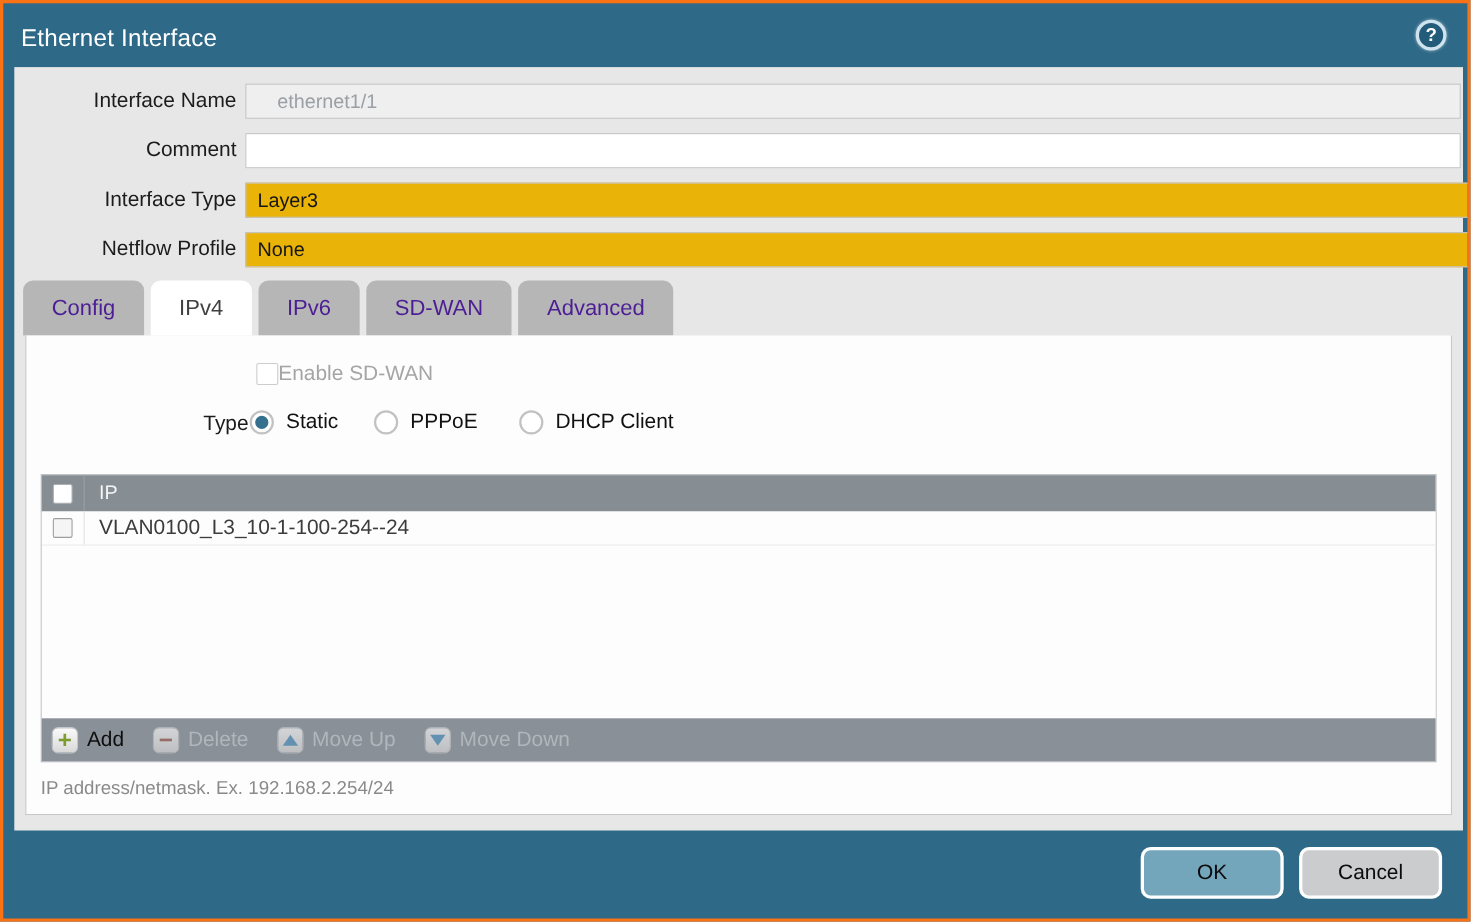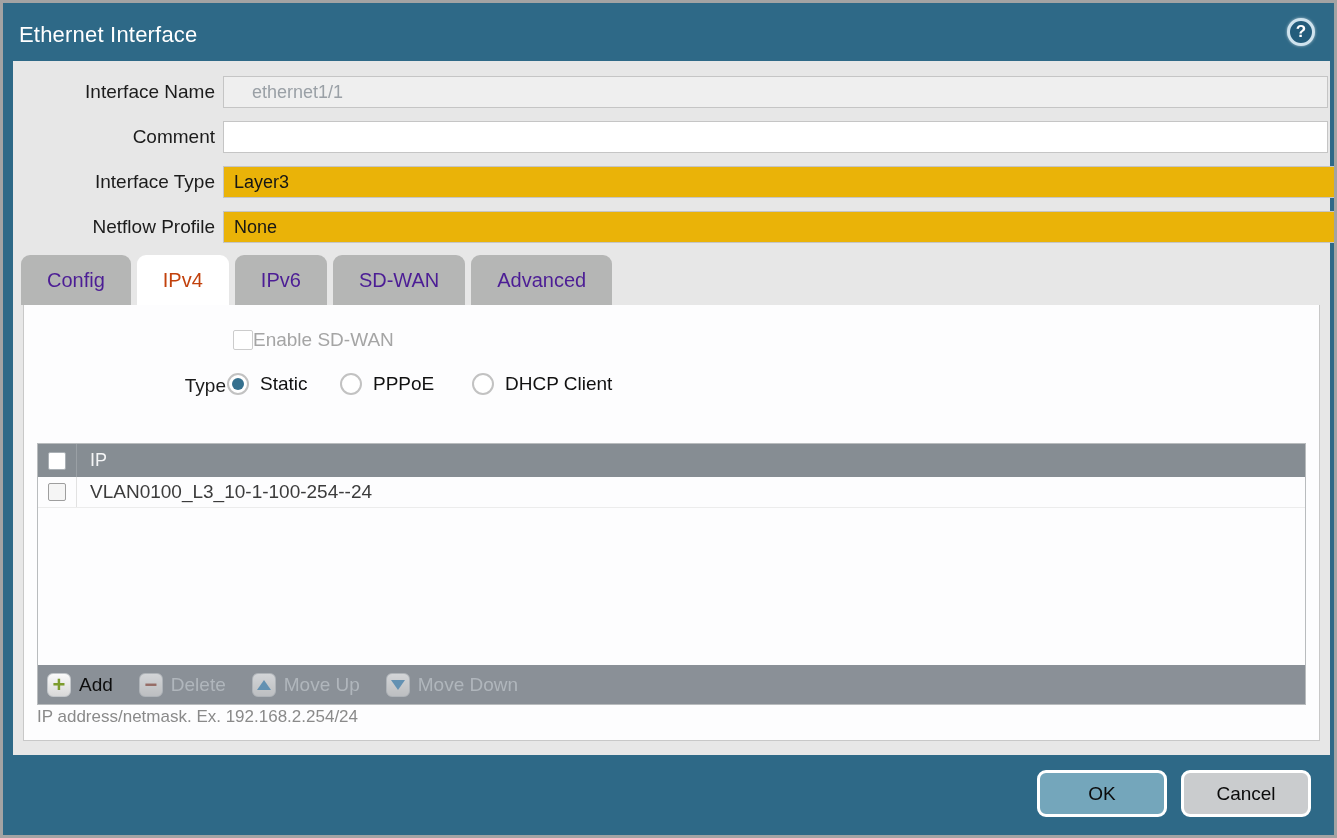--- a/index.html
+++ b/index.html
@@ -1,20 +1,20 @@
 <!DOCTYPE html>
 <html><head>
 <meta charset="utf-8">
 <style>
   * { margin:0; padding:0; box-sizing:border-box; }
   html,body { width:1337px; height:838px; font-family:"Liberation Sans", sans-serif; }
 
   .window {
     position:relative; width:1337px; height:838px;
-    background:#2e6987; border:3px solid #a3a3a3; overflow:hidden;
+    background:#2e6987; border:3px solid #f97316; overflow:hidden;
   }
 
   
   .titlebar { position:absolute; left:3px; top:0; right:3px; height:58px; }
   .title {
     position:absolute; left:13px; top:19px;
     color:#ffffff; font-size:22px; letter-spacing:0.2px;
   }
   .help-btn {
     position:absolute; right:16px; top:15px; width:28px; height:28px;
@@ -61,21 +61,21 @@
     border-top:11px solid #76909f; filter:drop-shadow(0 1px 0 #5a7485);
   }
 
   
   .tabs { position:absolute; left:18px; top:252px; height:50px; display:flex; gap:6px; }
   .tab {
     height:50px; padding:0 26px; background:#b5b6b5;
     border-radius:9px 9px 0 0; display:flex; align-items:center; justify-content:center;
     font-size:20px; color:#4c1d95; cursor:pointer;
   }
-  .tab.active { background:#ffffff; color:#c2410c; }
+  .tab.active { background:#ffffff; color:#404040; }
 
   
   .panel {
     position:absolute; left:20px; top:302px; width:1297px; height:436px;
     background:#fdfdfe; border:1px solid #c8c8c8; border-top:none;
   }
 
   .checkbox {
     width:20px; height:20px; background:#ffffff; border:1px solid #b9b9b9;
     border-radius:2px; display:inline-block; cursor:pointer;
@@ -93,21 +93,21 @@
     width:22px; height:22px; border-radius:50%; background:#ffffff;
     border:2px solid #c2c2c2; position:relative;
   }
   .radio.checked::after {
     content:""; position:absolute; left:3px; top:3px; width:12px; height:12px;
     border-radius:50%; background:#35708e;
   }
   .radio-opt .r-label { font-size:19px; color:#111111; }
 
   
-  .ip-table { position:absolute; left:13px; top:126px; width:1269px; height:262px; border:1px solid #b9bcbe;margin-top:12px; }
+  .ip-table { position:absolute; left:13px; top:126px; width:1269px; height:262px; border:1px solid #b9bcbe; }
   .t-header {
     position:absolute; left:0; top:0; width:100%; height:33px; background:#868d93;
     display:flex; align-items:center;
   }
   .t-header .cb-cell {
     width:39px; display:flex; justify-content:center;
     border-right:1px solid #9aa0a5; height:100%; align-items:center;
   }
   .t-header .checkbox { width:18px; height:18px; border-color:#aab0b5; }
   .t-header .h-label { padding-left:13px; color:#f4f5f6; font-size:18px; }

